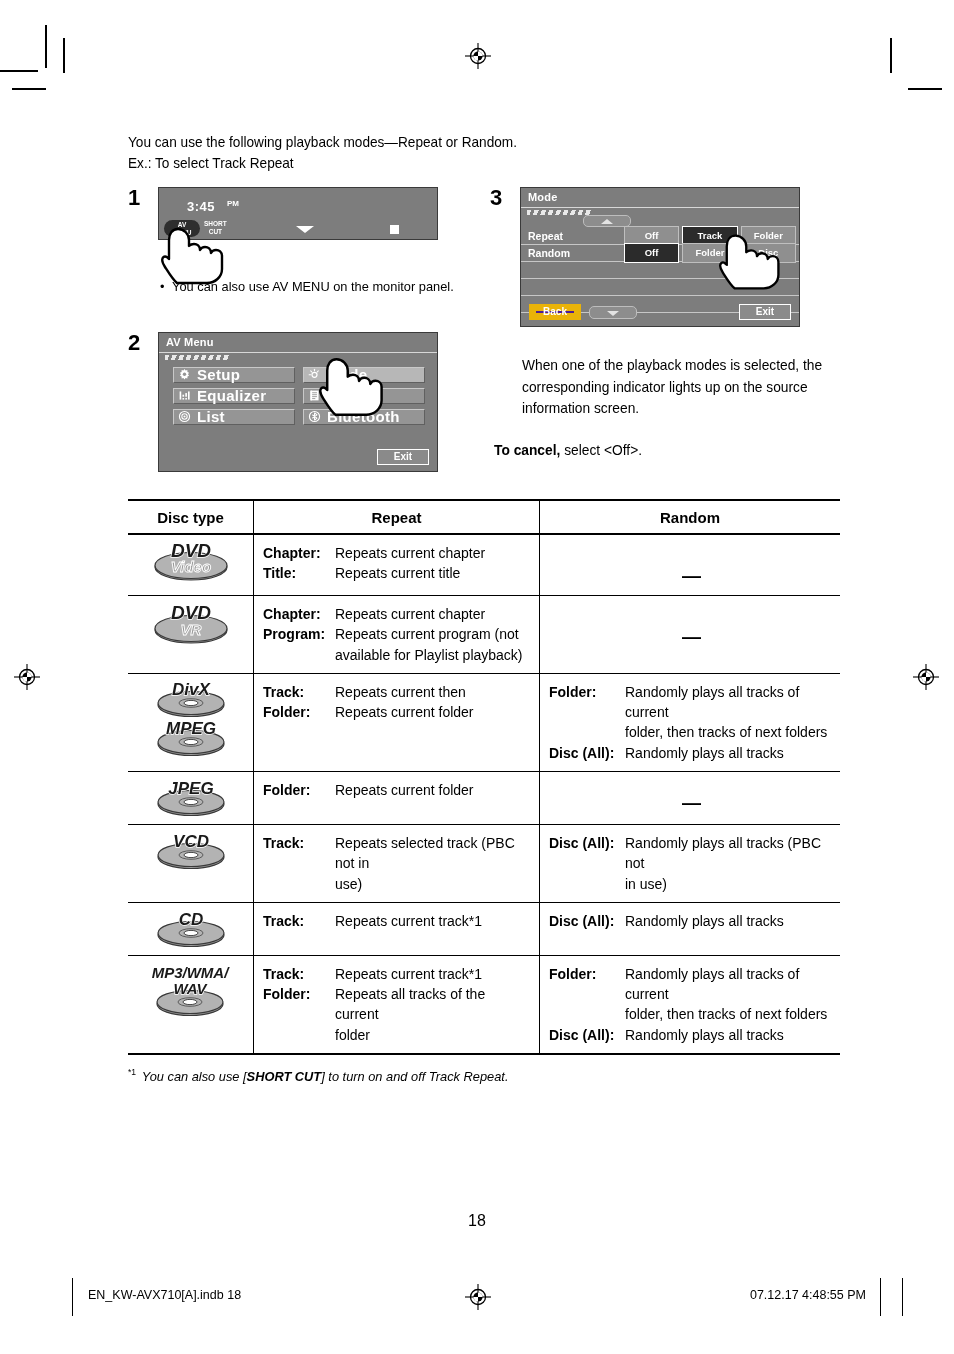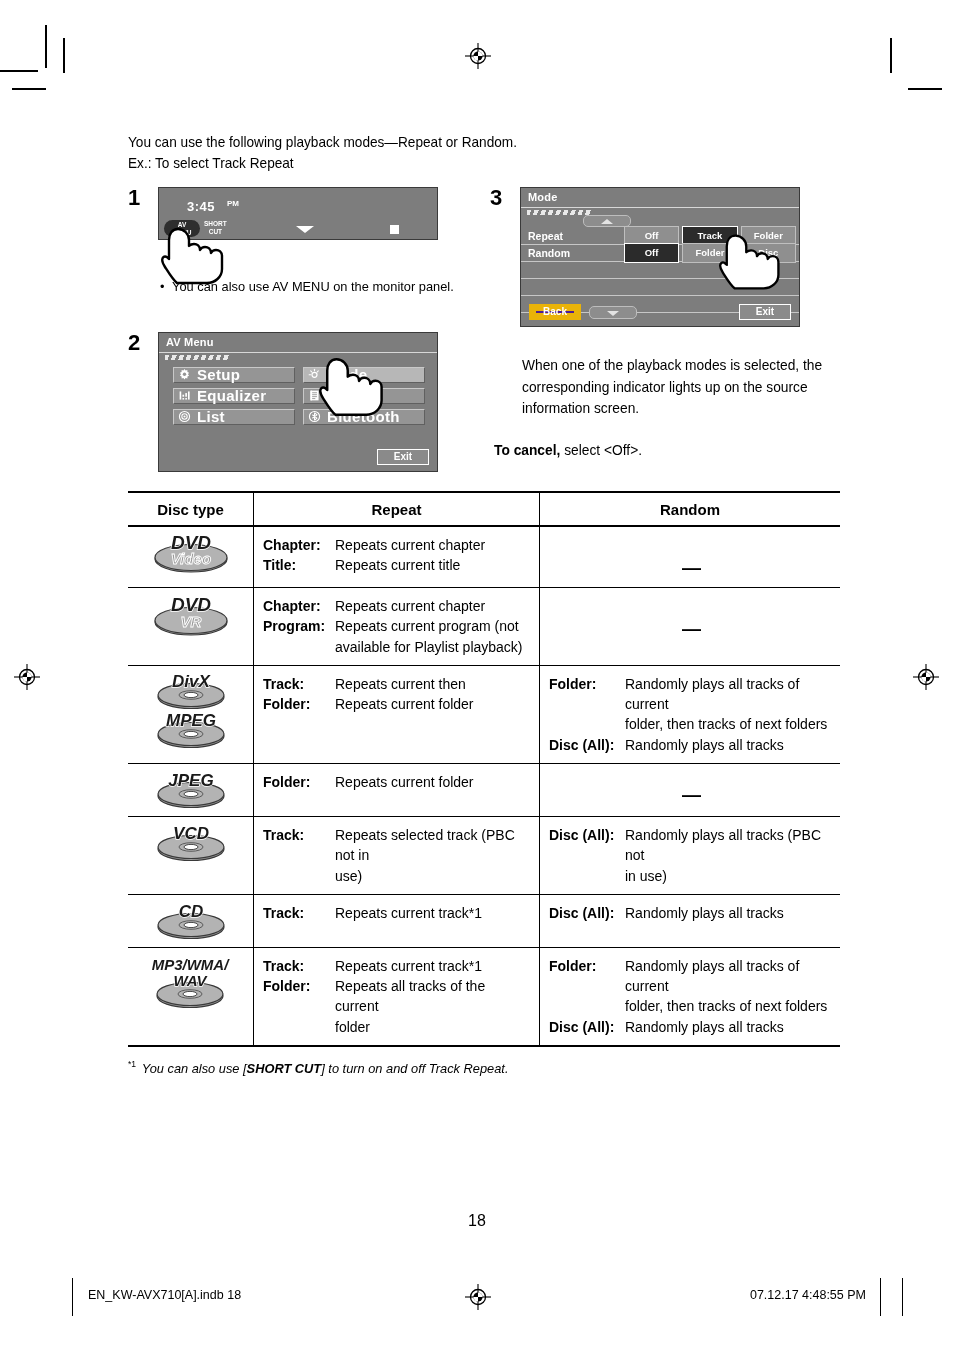--- a/index.html
+++ b/index.html
@@ -279,21 +279,21 @@
     left: 366px; top: 255px;
     width: 340px;
     font-size: 14.5px;
     transform: scaleX(0.95);
     transform-origin: left top;
   }
   .para3b b { font-weight: bold; }
 
   
   table.dt {
-    margin-top: 4px;
+    margin-top: 12px;
     border-collapse: collapse;
     width: 710px;
     table-layout: fixed;
   }
   table.dt th, table.dt td {
     vertical-align: top;
     padding: 0;
   }
   table.dt thead th {
     text-align: center;

